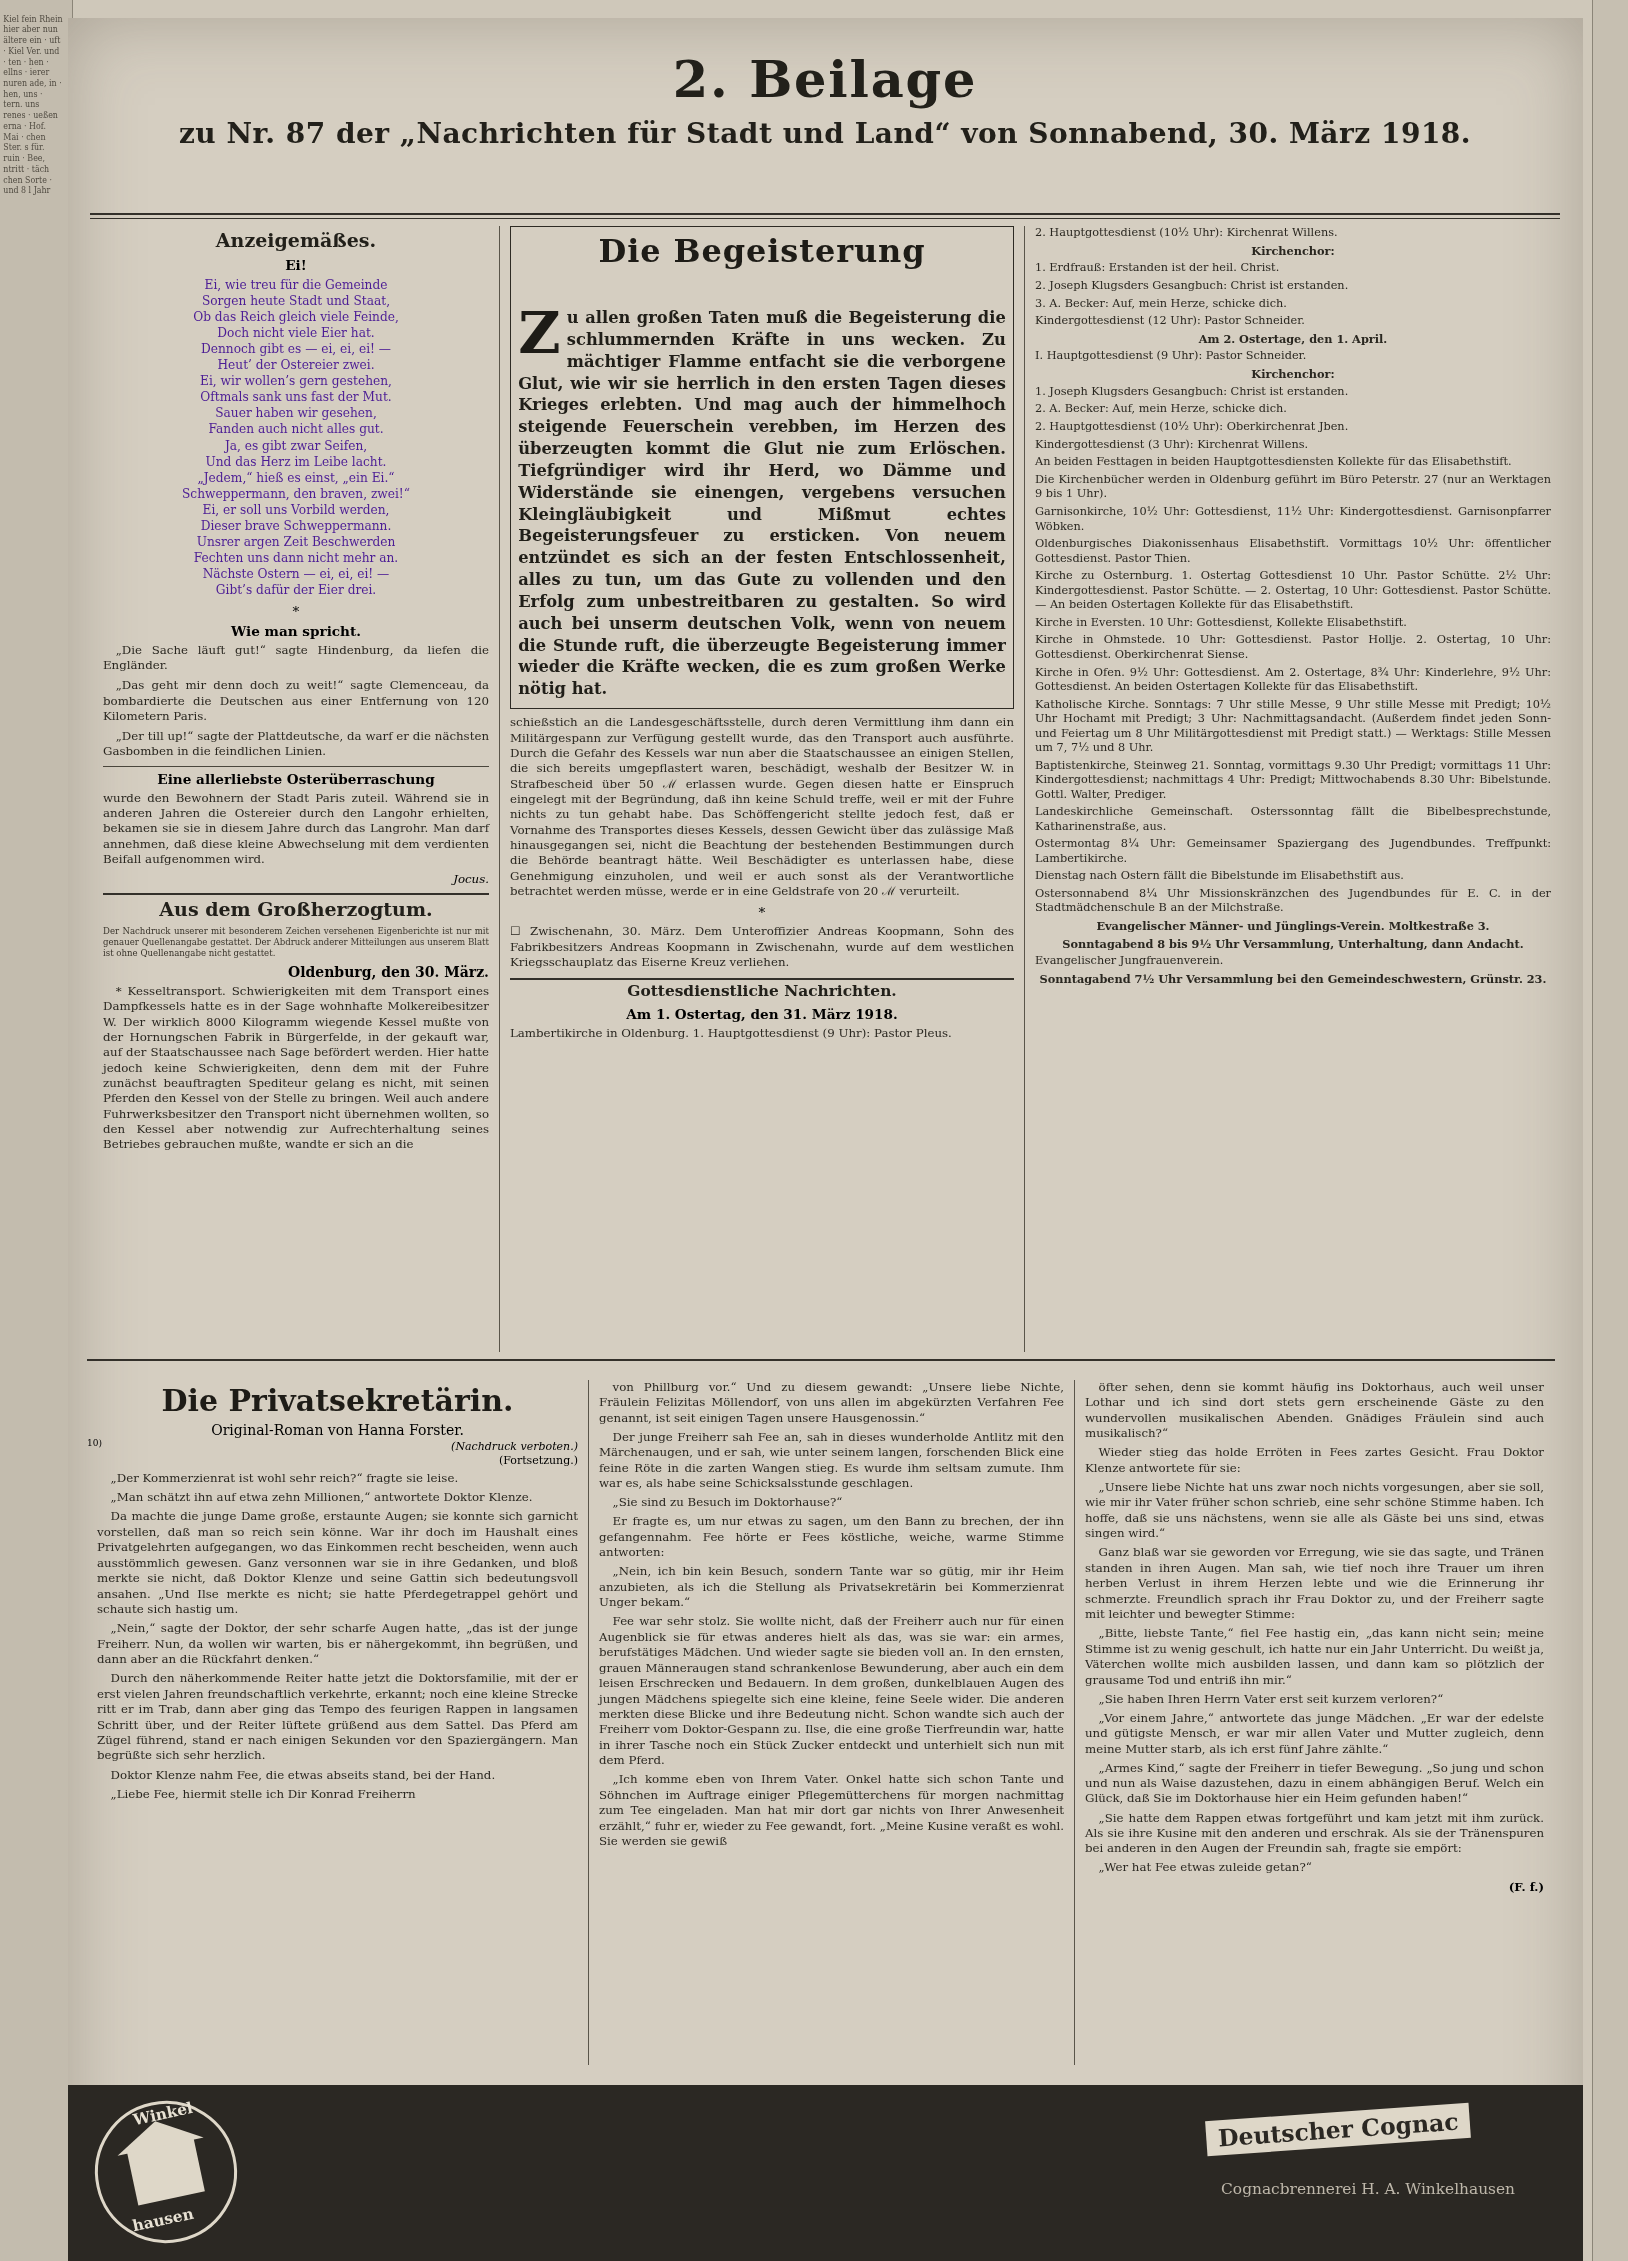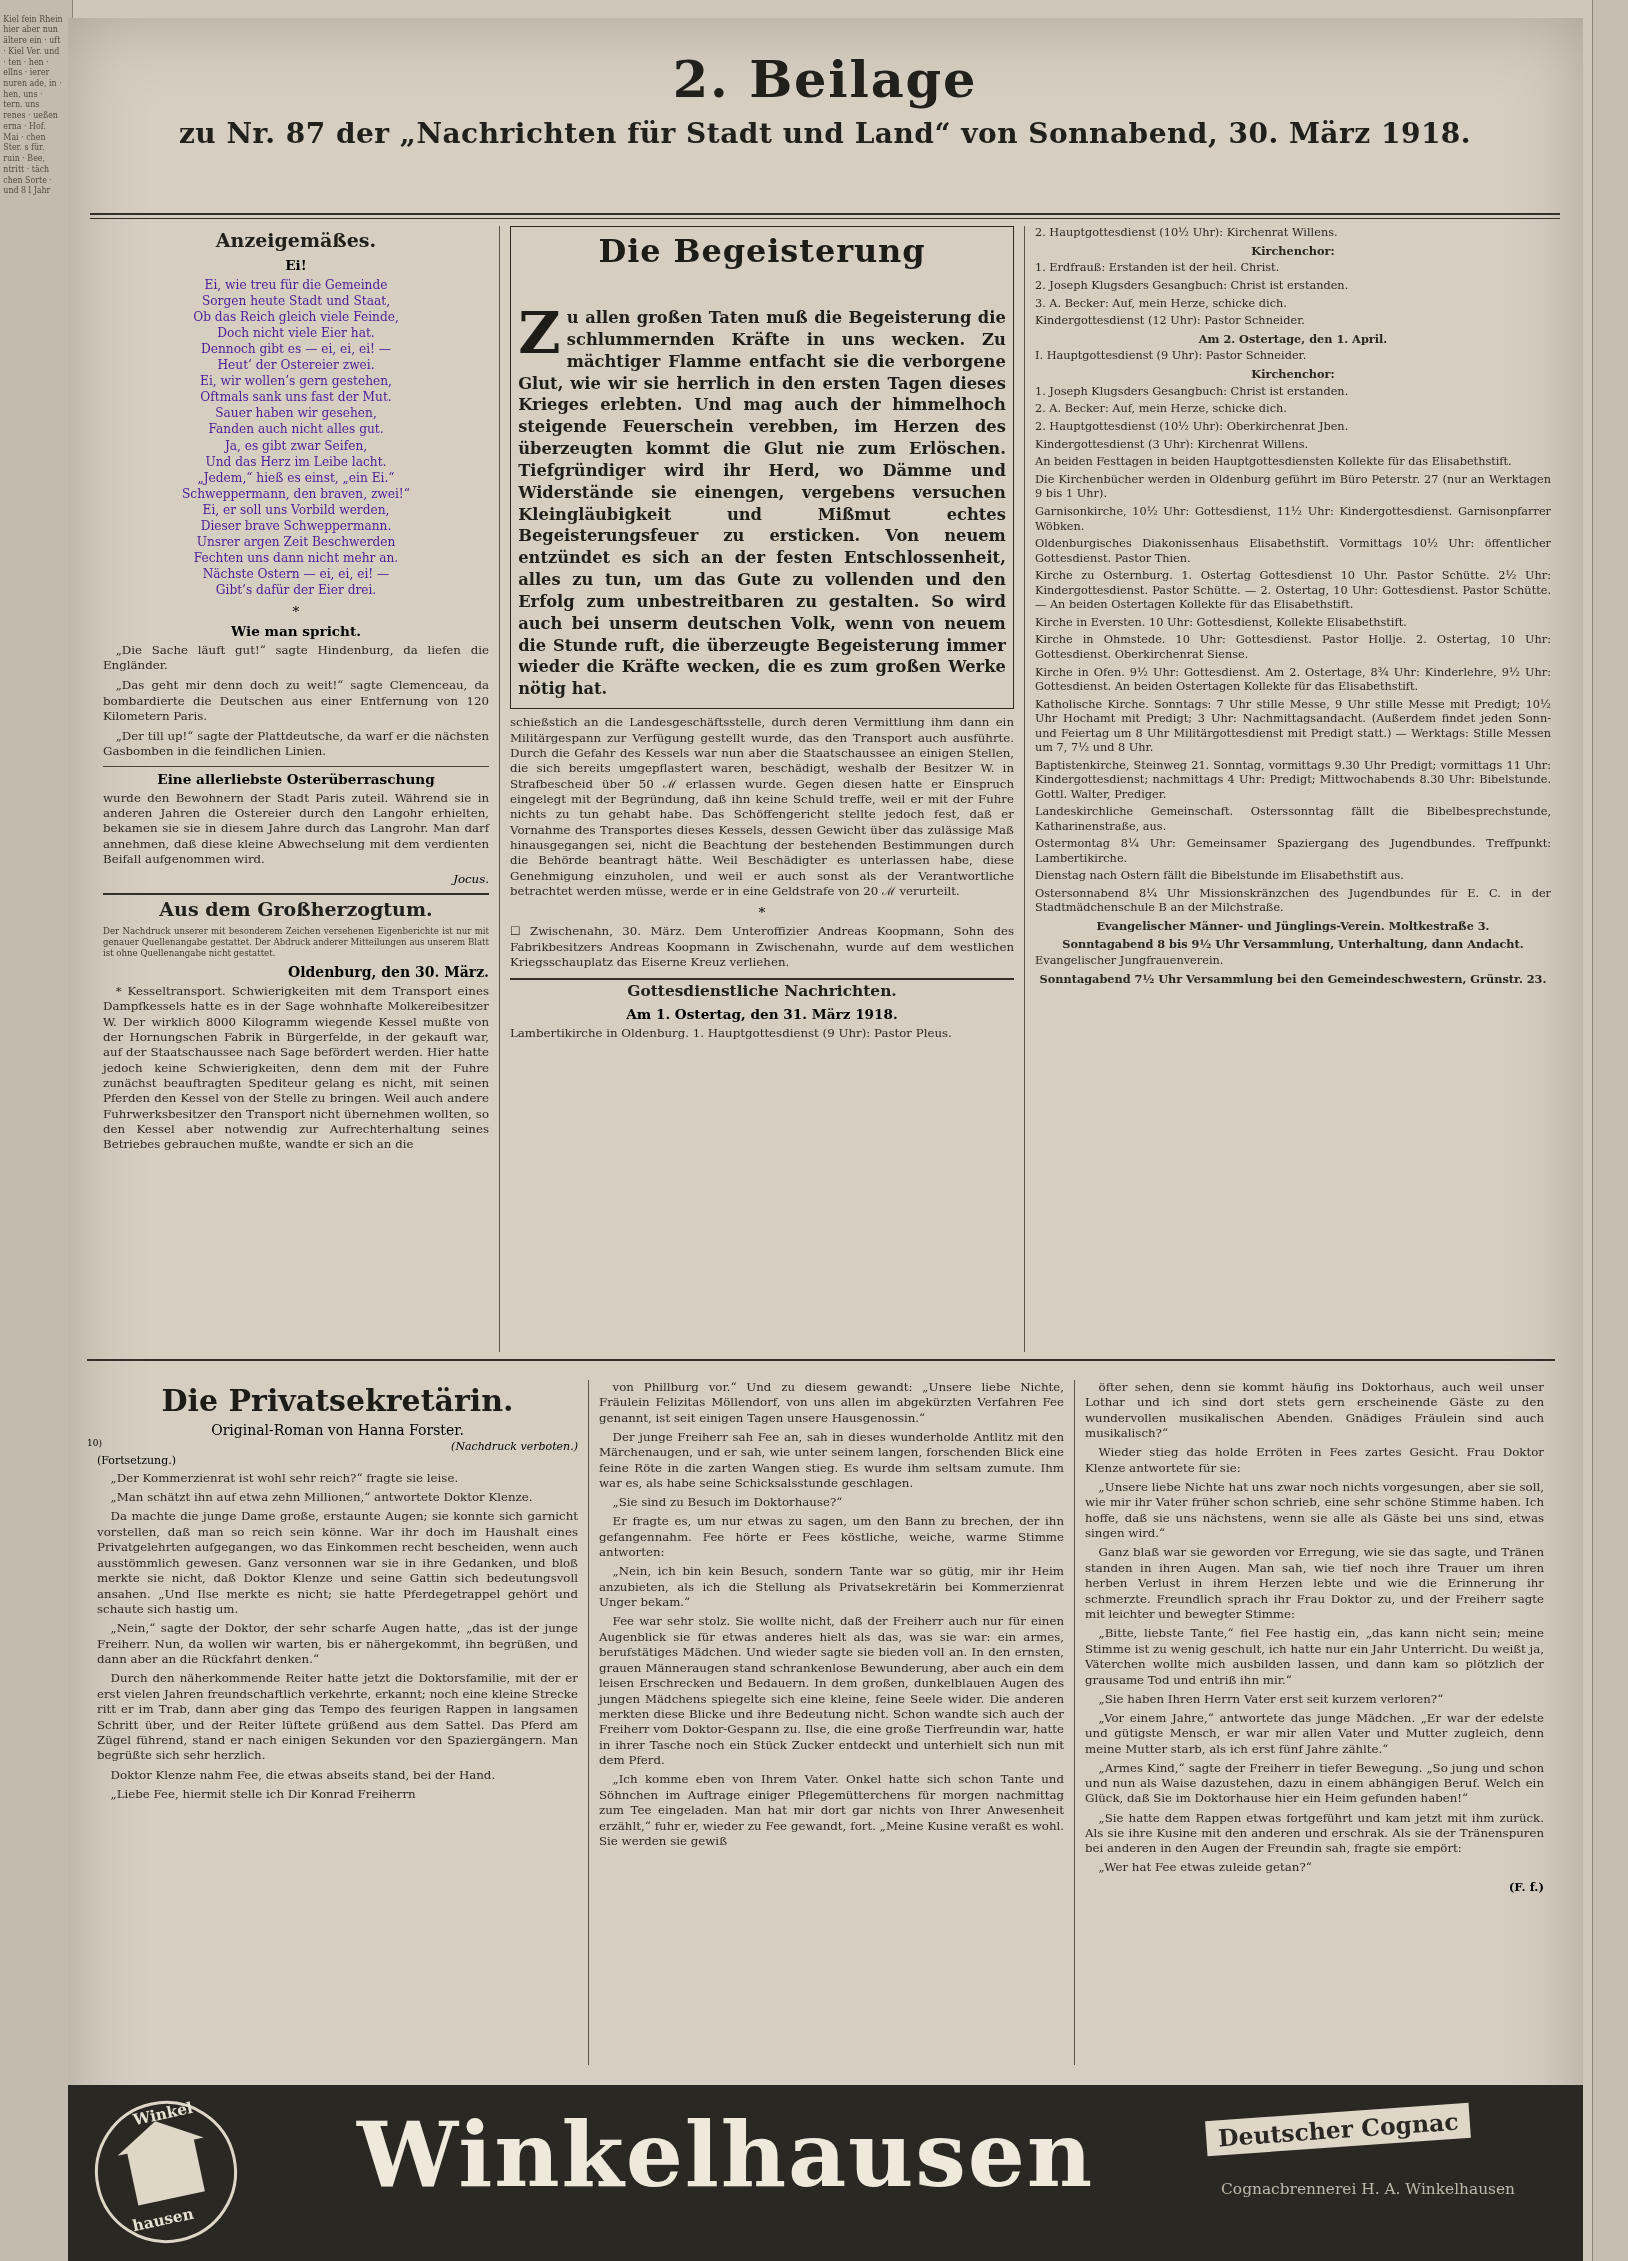--- a/index.html
+++ b/index.html
@@ -240,21 +240,21 @@
     font-size: 14px;
     margin-bottom: 1.8px;
   }
   .novel-note {
     text-align: right;
     font-size: 11px;
     font-style: italic;
     margin-bottom: 0.9px;
   }
   .novel-cont {
-    text-align: left;
+    text-align: right;
     font-size: 11px;
     margin-bottom: 4.5px;
   }
   p.n {
     font-size: 11.8px;
     line-height: 1.31;
     text-align: justify;
     margin: 0 0 3.6px 0;
     color: #2a2720;
     text-indent: 13.6px;
@@ -515,21 +515,20 @@
     </div>
   </div>
 
   <div class="ad">
     <div class="ad-inner">
       <div class="ad-seal">
         <div class="house"></div>
       </div>
       <div class="ad-seal-top">Winkel</div>
       <div class="ad-seal-bot">hausen</div>
-      <div class="ad-brand">Winkelhausen</div>
       <div class="ad-cognac">Deutscher Cognac</div>
       <div class="ad-firm">Cognacbrennerei
 H. A. Winkelhausen</div>
     </div>
   </div>
 
 </div>
 
 
 </body></html>

